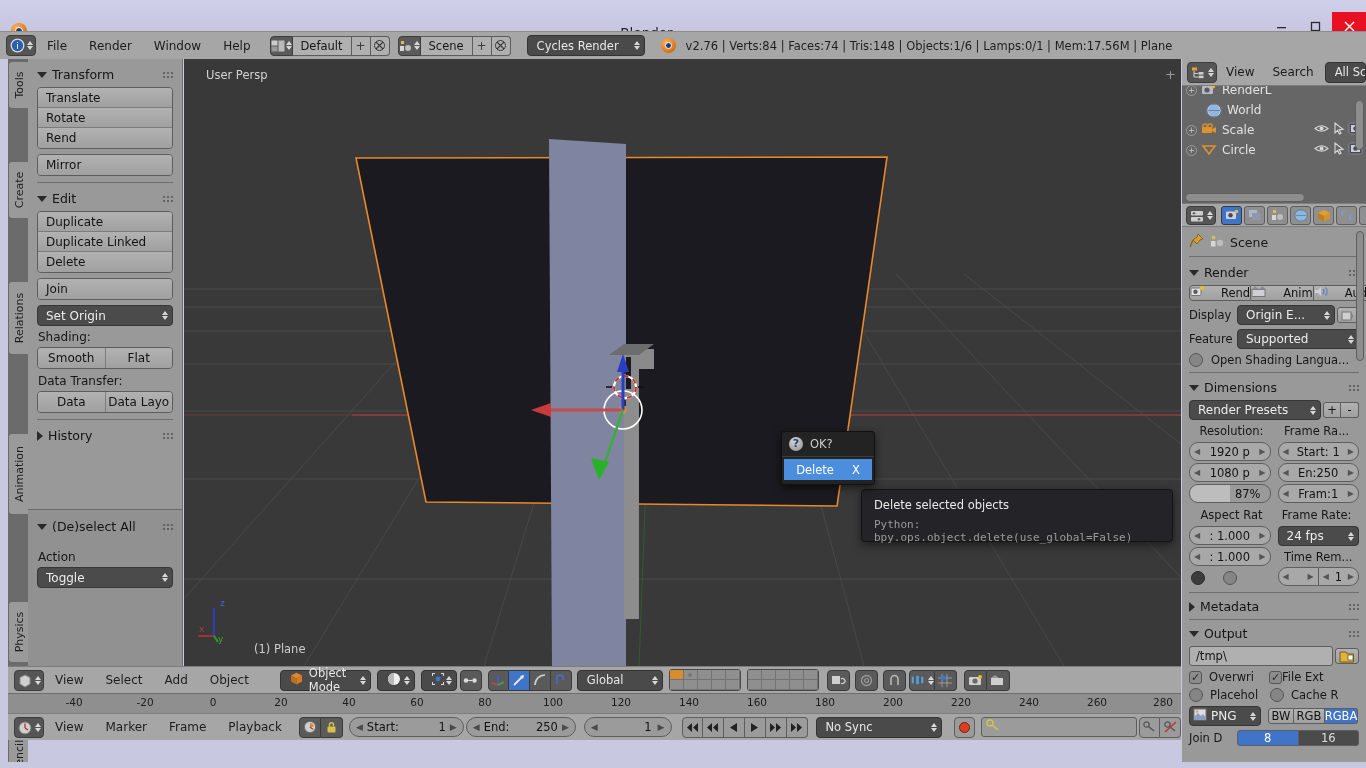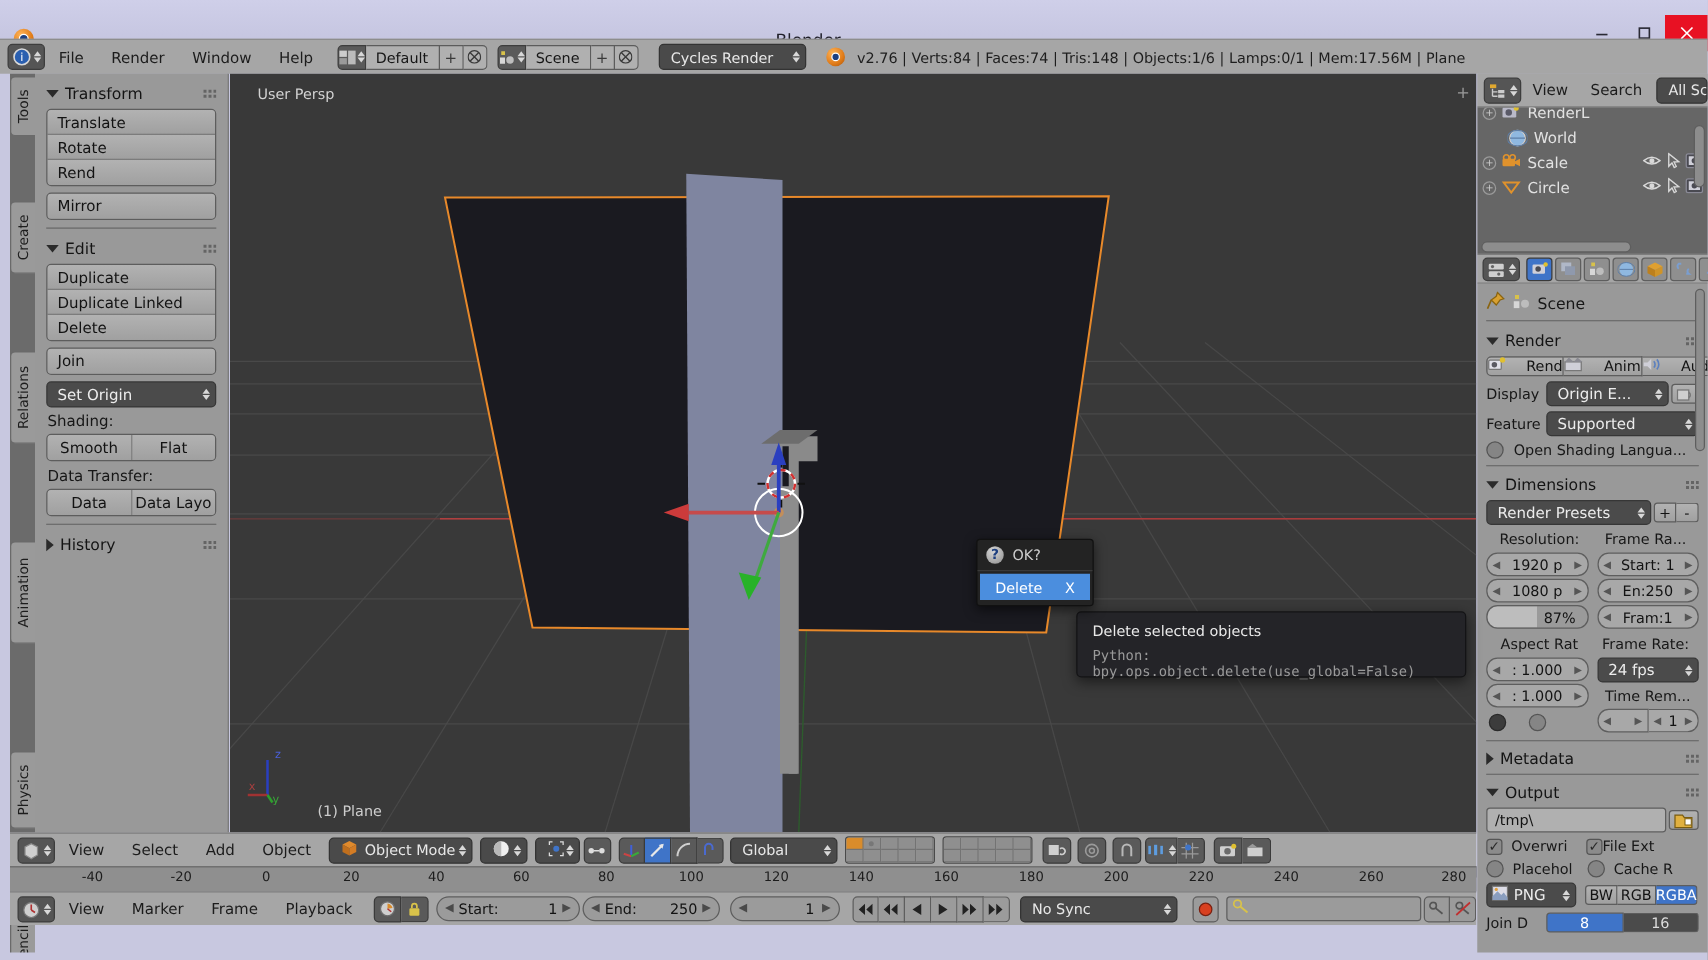--- a/index.html
+++ b/index.html
@@ -362,20 +362,35 @@
 
       <div class="hsep"></div>
 
       <div class="ph">
         <span class="tri closed"></span>
         <span>History</span>
         <span class="grip"></span>
       </div>
     </div>
 
+    <div id="opsec">
+      <div class="ph">
+        <span class="tri open"></span>
+        <span>(De)select All</span>
+        <span class="grip"></span>
+      </div>
+      <div class="lbl" style="margin-top:14px">Action</div>
+      <div class="darksel">
+        <span>Toggle</span>
+        <span class="spin">
+            <i class="u"></i>
+            <i class="d"></i>
+          </span>
+      </div>
+    </div>
   </div>
 
   <div id="vp">
     <svg id="vpgrid" width="997" height="607" viewBox="0 0 997 607">
 
       <g stroke="#4a4a4a" stroke-width="1" fill="none" opacity="0.95">
         <path d="M-200 230 L1200 230"></path>
         <path d="M-200 248 L1200 248"></path>
         <path d="M-240 272 L1240 272"></path>
         <path d="M-300 305 L1300 305"></path>
@@ -451,21 +466,21 @@
       <span class="spin">
           <i class="u"></i>
           <i class="d"></i>
         </span>
     </div>
     <div class="menu">View</div>
     <div class="menu">Select</div>
     <div class="menu">Add</div>
     <div class="menu">Object</div>
 
-    <div class="dropdk" style="width:115px;margin-left:3px">
+    <div class="dropdk" style="width:91px;margin-left:20px">
       <span style="margin-right:6px">
         <svg width="13" height="13" viewBox="0 0 13 13">
             <path d="M6.5 0.7 L12 3.6 L6.5 6.6 L1 3.6 Z" fill="#e08a2c"></path>
             <path d="M1 3.6 L1 9.5 L6.5 12.4 L6.5 6.6 Z" fill="#c06f1d"></path>
             <path d="M12 3.6 L12 9.5 L6.5 12.4 L6.5 6.6 Z" fill="#d47c24"></path>
           </svg>
       </span>
       <span>Object Mode</span>
       <span class="spin" style="margin-left:auto">
           <i class="u"></i>

